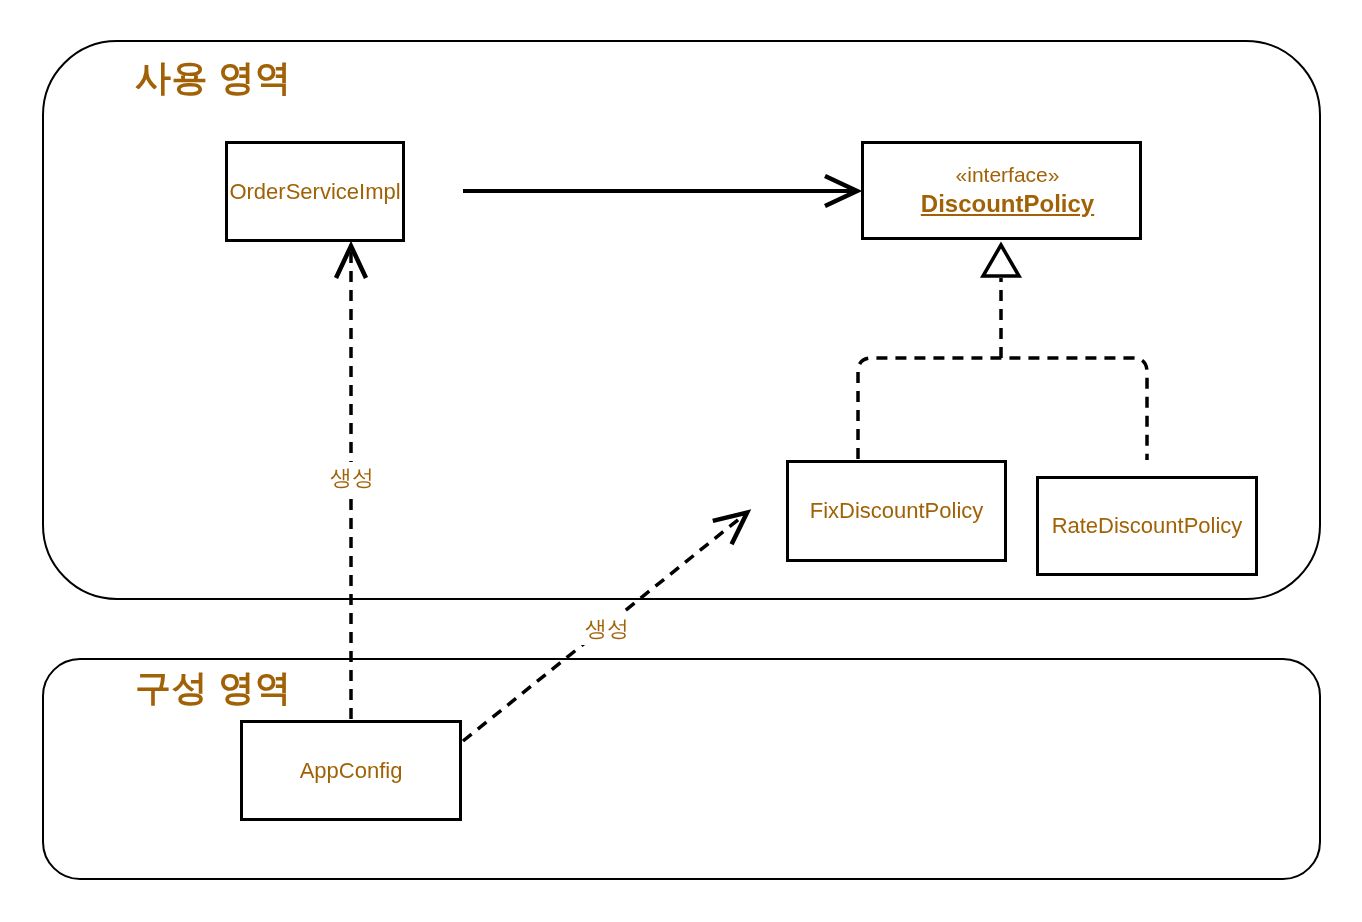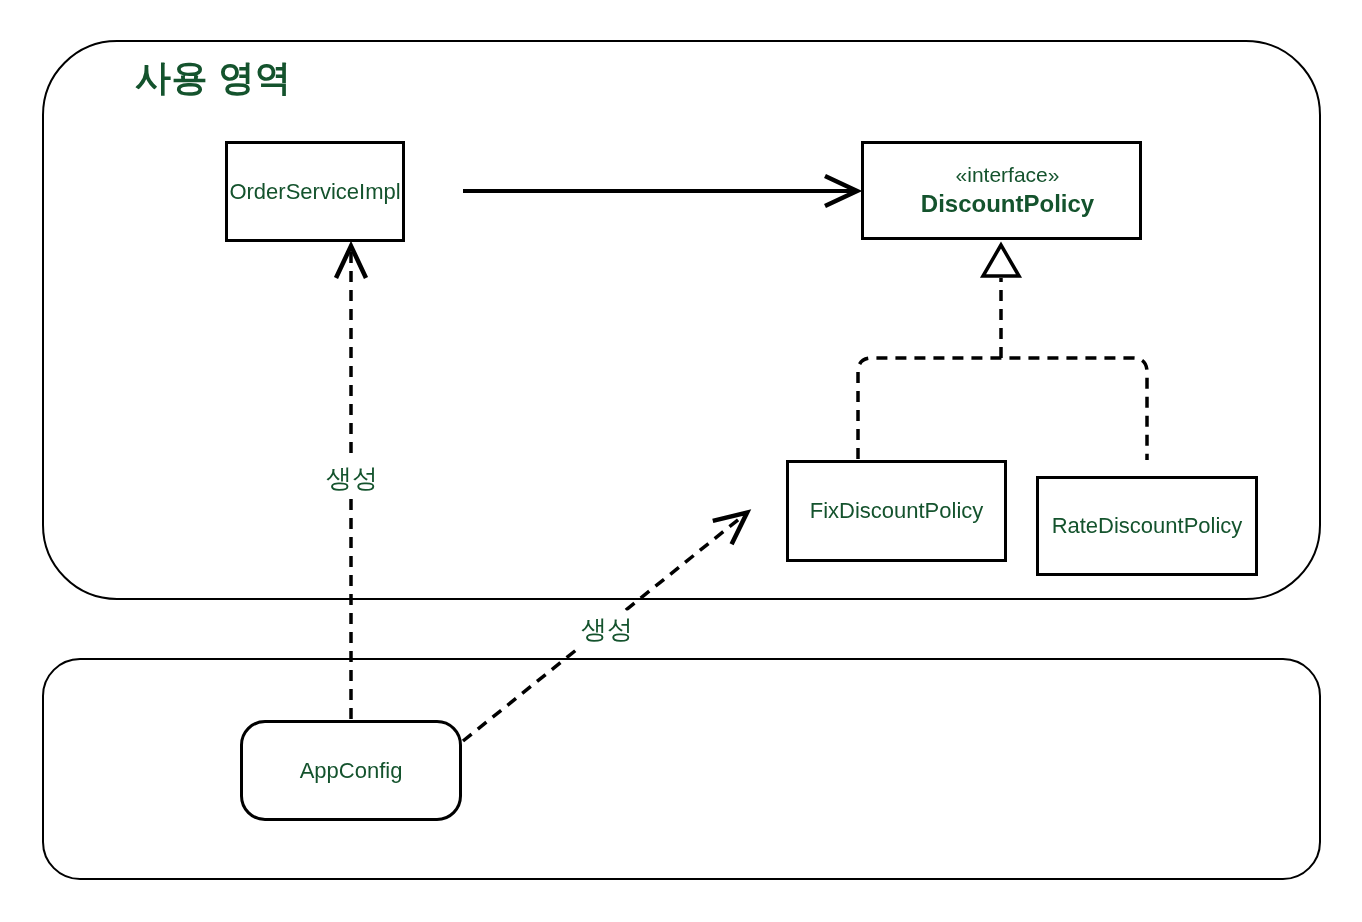--- a/index.html
+++ b/index.html
@@ -2,21 +2,21 @@
 <html><head>
 <meta charset="utf-8">
 <style>
   html, body { margin: 0; padding: 0; background: #ffffff; }
   .canvas {
     position: relative;
     width: 1362px;
     height: 922px;
     background: #ffffff;
     font-family: "Liberation Sans", sans-serif;
-    color: #14532d;
+    color: #a16207;
     overflow: hidden;
   }
   .region {
     position: absolute;
     border: 2px solid #000;
     background: #ffffff;
     box-sizing: border-box;
     z-index: 1;
   }
   .region-usage  { left: 42px; top: 40px;  width: 1279px; height: 560px; border-radius: 75px; }
@@ -49,44 +49,45 @@
     text-align: center;
     font-size: 22px;
     line-height: 1.25;
     z-index: 3;
     white-space: nowrap;
   }
   .box-order    { left: 225px;  top: 141px; width: 180px; height: 101px; }
   .box-discount { left: 861px;  top: 141px; width: 281px; height: 99px; padding-left: 12px;  }
   .box-fix      { left: 786px;  top: 460px; width: 221px; height: 102px; }
   .box-rate     { left: 1036px; top: 476px; width: 222px; height: 100px; }
-  .box-appcfg   { left: 240px;  top: 720px; width: 222px; height: 101px; border-radius: 25px; }
+  .box-appcfg   { left: 240px;  top: 720px; width: 222px; height: 101px; }
   .stereotype { font-size: 21px; font-weight: normal; }
-  .iface-name { font-size: 24px; font-weight: bold; }
+  .iface-name { font-size: 24px; font-weight: bold; text-decoration: underline; }
   .edge-label {
     position: absolute;
     transform: translate(-50%, -50%);
     background: #ffffff;
-    font-size: 26px;
+    font-size: 22px;
     padding: 1px 5px;
     z-index: 4;
     white-space: nowrap;
   }
   .label-create-vert { left: 352px; top: 478px; }
   .label-create-diag { left: 607px; top: 629px; }
 </style>
 </head>
 <body>
 
 <div class="canvas">
 
   <div class="region region-usage"></div>
   <div class="region region-config"></div>
 
   <div class="region-title title-usage">사용 영역</div>
+  <div class="region-title title-config">구성 영역</div>
 
   <svg class="edges-layer" width="1362" height="922" viewBox="0 0 1362 922" xmlns="http://www.w3.org/2000/svg">
     <defs>
       <marker id="arrowOpen" markerUnits="userSpaceOnUse" markerWidth="44" markerHeight="40" viewBox="0 0 44 40" refX="34" refY="20" orient="auto">
         <path d="M6,5 L38,20 L6,35" fill="none" stroke="#000000" stroke-width="4.5"></path>
       </marker>
     </defs>
 
     <line x1="463" y1="191" x2="853" y2="191" stroke="#000000" stroke-width="4" marker-end="url(#arrowOpen)"></line>
 

